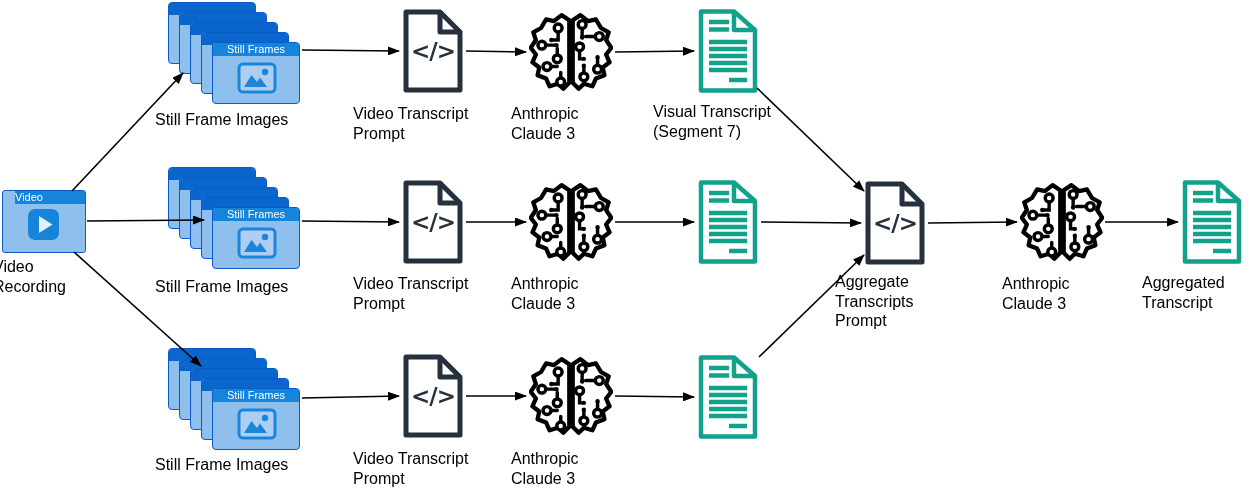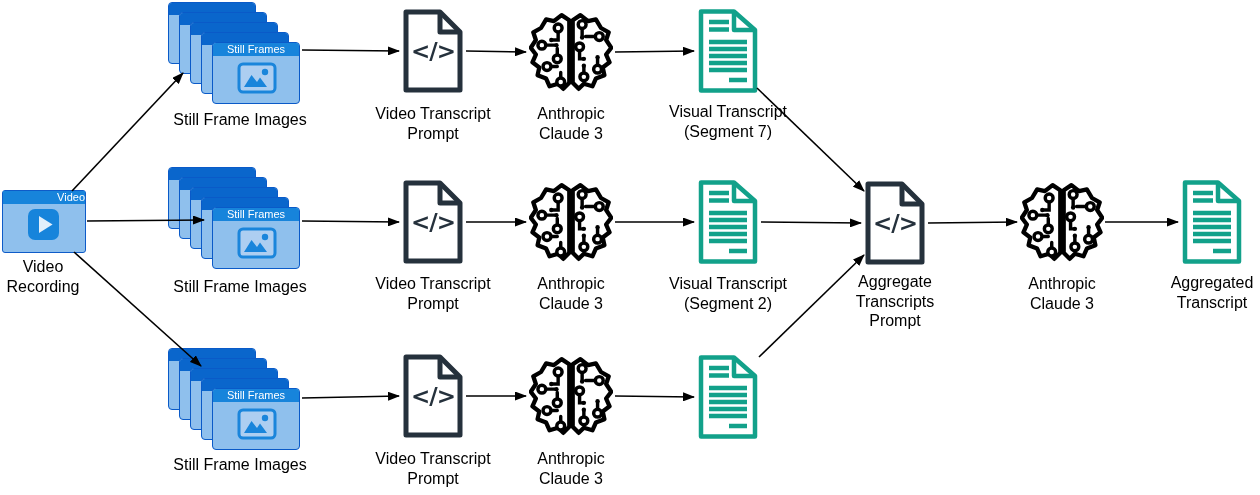--- a/index.html
+++ b/index.html
@@ -3,39 +3,39 @@
 <meta charset="utf-8">
 <style>
   html,body{margin:0;padding:0;background:#fff;}
   #canvas{
     position:relative;width:1260px;height:495px;background:#fff;overflow:hidden;
     font-family:"Liberation Sans",sans-serif;
   }
   .abs{position:absolute;}
   .label{
     position:absolute;font-size:16px;line-height:1.22;color:#000;
-    text-align:center;white-space:normal;
+    white-space:normal;
   }
   
   .stack{position:absolute;width:132px;height:88px;text-decoration:underline;}
   .frame{
     position:absolute;width:88px;height:62px;box-sizing:border-box;
     background:#8FC0ED;border:1.8px solid #0A5AC8;border-radius:4px;overflow:hidden;
   }
   .frame .bar{height:12px;background:#0A66CC;}
   .frame.front .bar{
     height:13px;background:#1784DB;color:#fff;font-size:11px;line-height:13px;text-align:center;
   }
   .frame .imgicon{position:absolute;left:24px;top:19px;}
   
   .videobox{
     position:absolute;width:84px;height:63px;box-sizing:border-box;
     background:#8FC0ED;border:1.8px solid #0E5BC8;border-radius:3px;
   }
-  .vbar{height:13px;background:#1784DB;color:#fff;font-size:11px;line-height:13px;text-align:right;}
+  .vbar{height:13px;background:#1784DB;color:#fff;font-size:11px;line-height:13px;text-align:left;margin-left:12px;}
   .playbtn{
     position:absolute;left:25px;top:18px;width:31px;height:31px;
     background:#1784DB;border-radius:7px;
   }
   
   .docnode{position:absolute;}
   .glyph{
     position:absolute;left:0;top:29px;width:62px;text-align:center;
     font-family:"DejaVu Sans",sans-serif;font-weight:bold;font-size:23px;
     letter-spacing:-1px;color:#25313C;
@@ -230,21 +230,20 @@
   <div class="label" style="left:511px;top:449px;width:120px">Anthropic Claude 3</div>
 
   <svg class="abs" style="left:697px;top:9px" width="62" height="84">
       <use href="#sym-textdoc"></use>
     </svg>
   <div class="label" style="left:653px;top:102px;width:150px">Visual Transcript (Segment 7)</div>
 
   <svg class="abs" style="left:697px;top:180px" width="62" height="84">
       <use href="#sym-textdoc"></use>
     </svg>
-  <div class="label" style="left:653px;top:274px;width:150px">Visual Transcript (Segment 2)</div>
 
   <svg class="abs" style="left:697px;top:355px" width="62" height="84">
       <use href="#sym-textdoc"></use>
     </svg>
 
   <div class="docnode" style="left:864px;top:180px">
     <svg width="62" height="86">
         <use href="#sym-codedoc"></use>
       </svg>
     <div class="glyph" style="top:30px">&lt;/&gt;</div>

